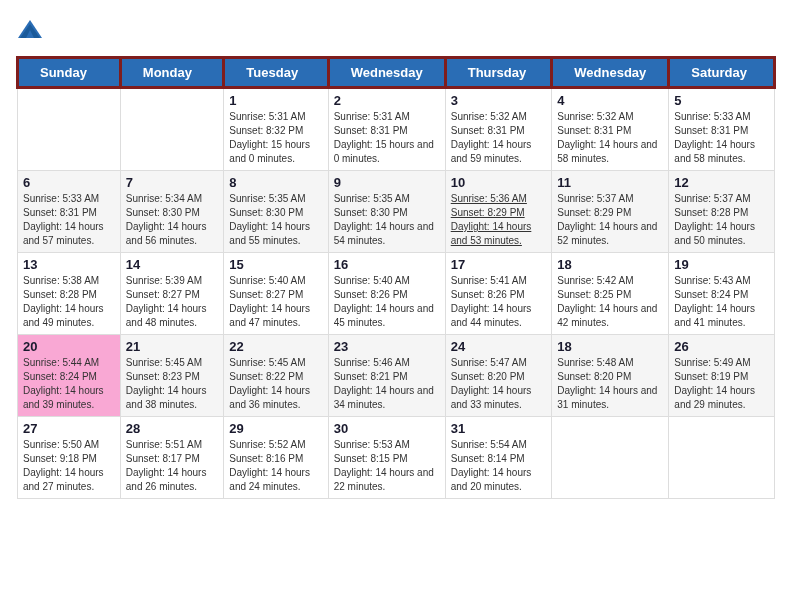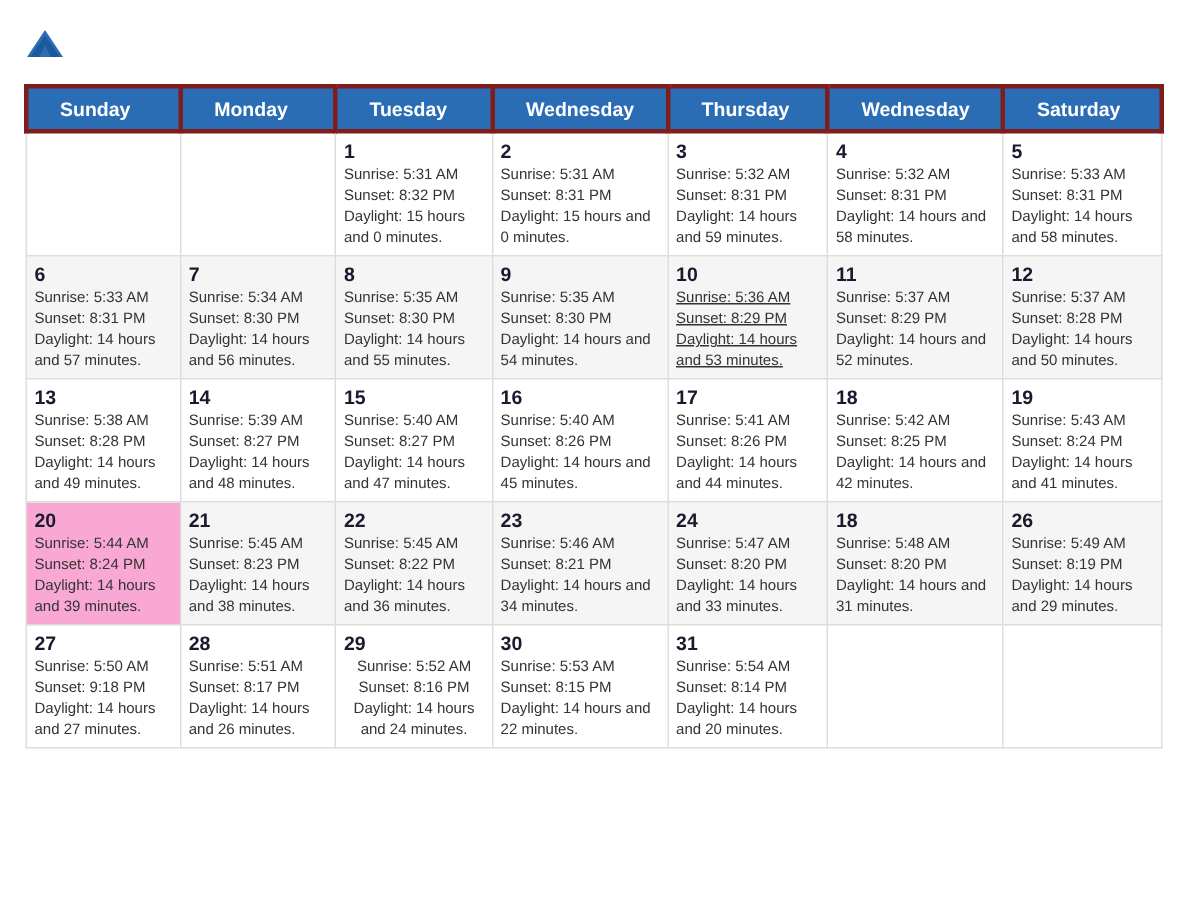--- a/index.html
+++ b/index.html
@@ -303,21 +303,21 @@
 Daylight: 14 hours and 27 minutes.</div>
         </td>
         <td>
           <div class="day-number">28</div>
           <div class="day-info" style="white-space: pre-line;">Sunrise: 5:51 AM
 Sunset: 8:17 PM
 Daylight: 14 hours and 26 minutes.</div>
         </td>
         <td>
           <div class="day-number">29</div>
-          <div class="day-info" style="white-space: pre-line; text-align: center;">Sunrise: 5:52 AM
+          <div class="day-info" style="white-space: pre-line;">Sunrise: 5:52 AM
 Sunset: 8:16 PM
 Daylight: 14 hours and 24 minutes.</div>
         </td>
         <td>
           <div class="day-number">30</div>
           <div class="day-info" style="white-space: pre-line;">Sunrise: 5:53 AM
 Sunset: 8:15 PM
 Daylight: 14 hours and 22 minutes.</div>
         </td>
         <td>

